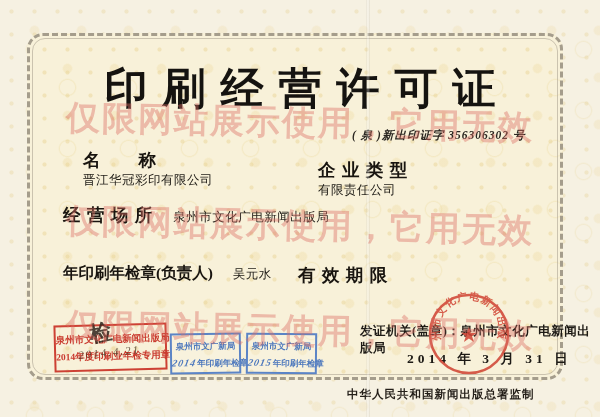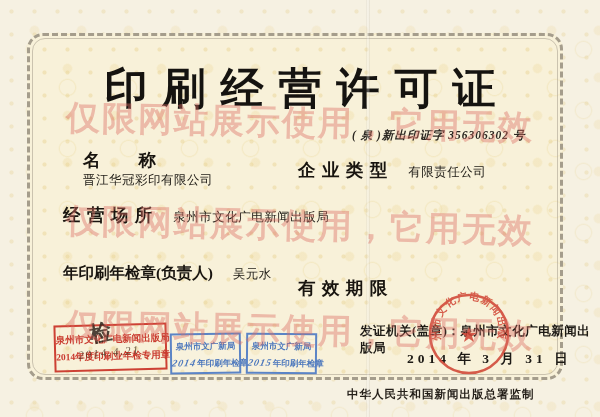--- a/index.html
+++ b/index.html
@@ -47,25 +47,25 @@
     position:absolute; left:352px; top:128px; z-index:1;
     font-size:11.5px; font-weight:bold; font-style:italic; color:#2a2621; letter-spacing:1px;
   }
 
   .row { position:absolute; display:flex; align-items:baseline; z-index:1; white-space:nowrap; }
   .lbl { font-weight:bold; color:#18140f; font-size:17.5px; letter-spacing:1px; }
   .lbl-sm { font-weight:bold; color:#18140f; font-size:15.5px; }
   .val { font-weight:normal; color:#23201a; font-size:12.5px; margin-left:20px; letter-spacing:.5px; }
 
   .r1l { left:63px;  top:148px;flex-direction:column; }
-  .r1r { left:298px; top:158px; }
+  .r1r { left:298px; top:158px;flex-direction:column; }
   .r2l { left:63px;  top:203px; }
   .r2r { left:298px; top:210px; }
   .r3l { left:63px;  top:263px; }
-  .r3r { left:298px; top:276px;gap:35px; }
+  .r3r { left:298px; top:263px;gap:35px; }
 
   .issuer { position:absolute; left:360px; top:323px; z-index:1; font-size:12.5px; font-weight:bold; color:#1d1a15; letter-spacing:.5px; }
   .issue-date { position:absolute; left:407px; top:350px; z-index:1; font-size:13.5px; font-weight:bold; color:#1d1a15; letter-spacing:4px;text-align:right; }
   .footer-line { position:absolute; left:347px; top:387px; z-index:1; font-size:11.5px; font-weight:bold; color:#241f19; letter-spacing:1px; }
 
   
   .seal { position:absolute; left:426px; top:291px; width:86px; height:86px; z-index:3; opacity:.88; }
 
   
   .stamp { position:absolute; z-index:3; text-align:center; }

